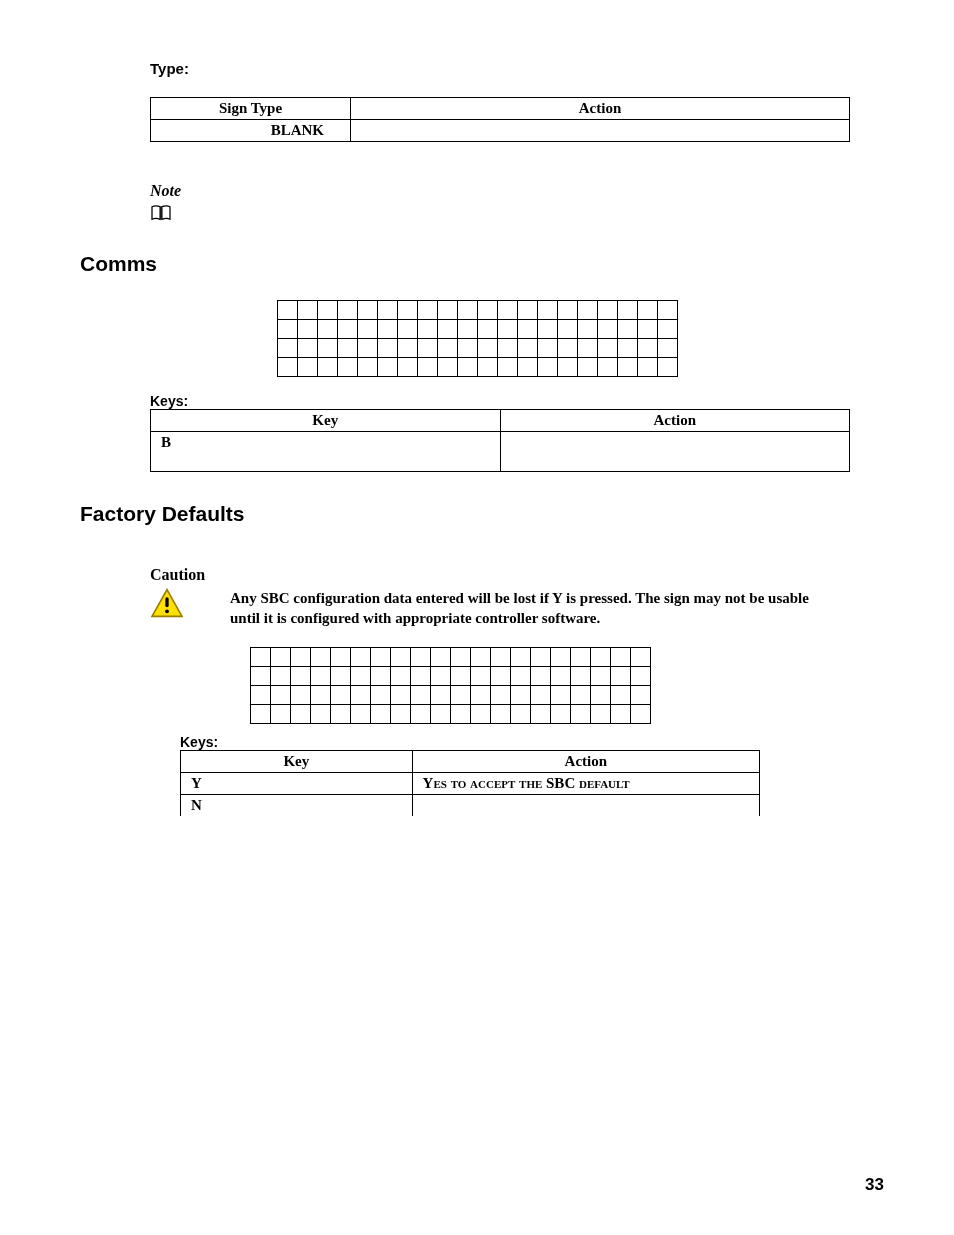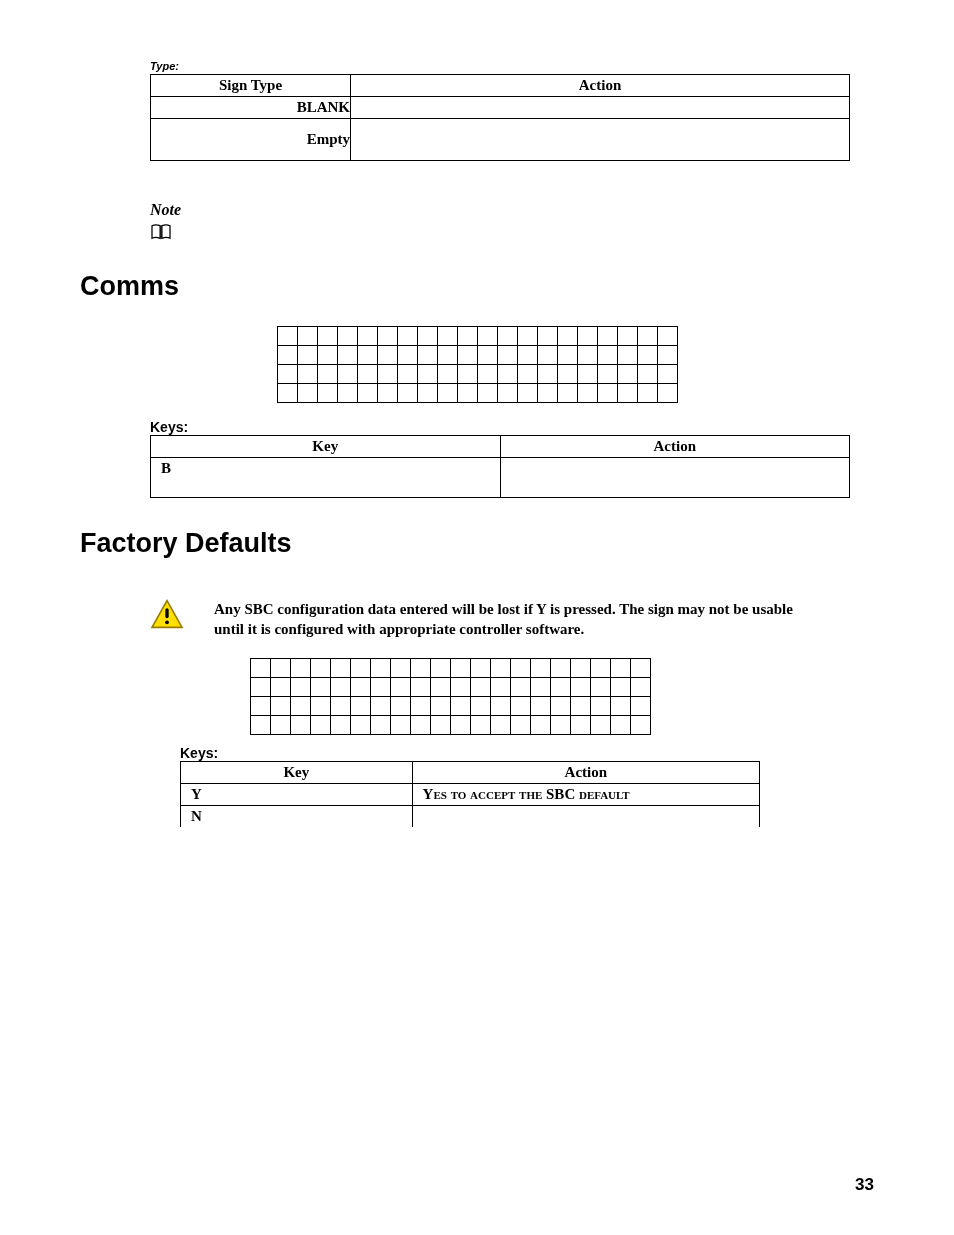--- a/index.html
+++ b/index.html
@@ -9,48 +9,47 @@
     padding: 60px 80px 40px 80px;
     background: #fff;
     color: #000;
     width: 954px;
     min-height: 1235px;
     position: relative;
   }
   .bold-label {
     font-family: Arial, Helvetica, sans-serif;
     font-weight: bold;
-    font-size: 11px;
-    margin: 0 0 2px 70px;
-    font-style: italic;
+    font-size: 15px;
+    margin: 0 0 20px 70px;
   }
   table.boxed {
     border-collapse: collapse;
     margin-left: 70px;
     width: 700px;
   }
   table.boxed th, table.boxed td {
     border-left: 1px solid #000;
     border-right: 1px solid #000;
-    padding: 2px 0;
+    padding: 2px 26px;
     font-size: 15px;
   }
   table.boxed th {
     font-weight: bold;
     text-align: center;
     border-top: 1px solid #000;
     border-bottom: 1px solid #000;
   }
   table.boxed tr:first-child th { border-top: 1px solid #000; }
   table.boxed td { border-bottom: 1px solid #000; text-align: right; }
   .col-narrow { width: 200px; text-align: left; }
   h2.section {
     font-family: Arial, Helvetica, sans-serif;
     font-weight: bold;
-    font-size: 27px;
+    font-size: 21px;
     margin: 30px 0 20px 0;
   }
   .note-title {
     font-family: "Times New Roman", Times, serif;
     font-weight: bold;
     font-size: 16px;
     margin: 40px 0 0 70px;
     font-style: italic;
   }
   .book-icon {
@@ -92,22 +91,22 @@
   .caution-block {
     margin: 40px 0 0 70px;
   }
   .caution-title {
     font-weight: bold;
     font-size: 16px;
   }
   .caution-row {
     display: flex;
     align-items: flex-start;
-    margin-top: 24px;
-    gap: 24px;
+    margin-top: 4px;
+    gap: 40px;
   }
   .warn-icon-wrap { width: 40px; flex-shrink: 0; }
   .caution-text {
     font-weight: bold;
     font-size: 15px;
     line-height: 1.35;
     max-width: 590px;
   }
   table.keys3 {
     border-collapse: collapse;
@@ -121,21 +120,21 @@
     font-size: 15px;
   }
   table.keys3 th {
     font-weight: bold; text-align: center;
     border-top: 1px solid #000; border-bottom: 1px solid #000;
   }
   table.keys3 td { border-bottom: 1px solid #000; text-align: left; }
   .small-caps { font-variant: small-caps; font-weight: bold; }
   .pgnum {
     position: absolute;
-    bottom: 40px; right: 80px;
+    bottom: 40px; right: 70px;
     font-family: Arial, Helvetica, sans-serif;
     font-weight: bold;
     font-size: 17px;
   }
   .keys-label2 {
     font-family: Arial, Helvetica, sans-serif;
     font-weight: bold;
     font-size: 14px;
     margin: 6px 0 0 100px;
   }
@@ -147,24 +146,20 @@
 <table class="boxed">
   <tbody>
       <tr>
     <th class="col-narrow">Sign Type</th>
     <th>Action</th>
   </tr>
   <tr>
     <td style="font-weight:bold">BLANK</td>
     <td></td>
   </tr>
-  <tr>
-    <td style="font-weight:bold;border-top:none;padding-top:12px;padding-bottom:12px">Empty</td>
-    <td style="border-top:none"></td>
-  </tr>
 </tbody>
   </table>
 
 <div class="note-title">Note</div>
 <svg class="book-icon" viewBox="0 0 24 20">
   <path d="M2 3 C2 3 6 1 11 3 L11 17 C6 15 2 17 2 17 Z" fill="none" stroke="#000" stroke-width="1.4"></path>
   <path d="M22 3 C22 3 18 1 13 3 L13 17 C18 15 22 17 22 17 Z" fill="none" stroke="#000" stroke-width="1.4"></path>
   <line x1="12" y1="3" x2="12" y2="17" stroke="#000" stroke-width="1.4"></line>
 </svg>
 
@@ -273,20 +268,21 @@
   <tr>
     <td style="font-weight:bold;padding-bottom:20px">B</td>
     <td></td>
   </tr>
 </tbody>
   </table>
 
 <h2 class="section">Factory Defaults</h2>
 
 <div class="caution-block">
+  <div class="caution-title">Caution</div>
   <div class="caution-row">
     <div class="warn-icon-wrap">
       <svg viewBox="0 0 40 36" width="34" height="30">
         <polygon points="20,2 38,34 2,34" fill="#ffe000" stroke="#9a7d00" stroke-width="2"></polygon>
         <rect x="18" y="11" width="4" height="12" rx="2" fill="#000"></rect>
         <circle cx="20" cy="28" r="2.3" fill="#000"></circle>
       </svg>
     </div>
     <div class="caution-text">Any SBC configuration data entered will be lost if Y is pressed. The sign may not be usable until it is configured with appropriate controller software.</div>
   </div>

